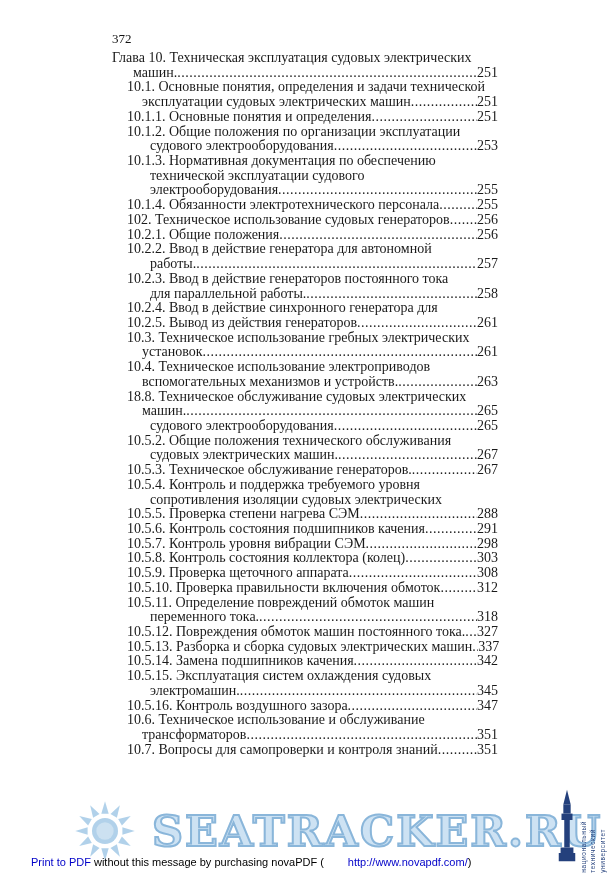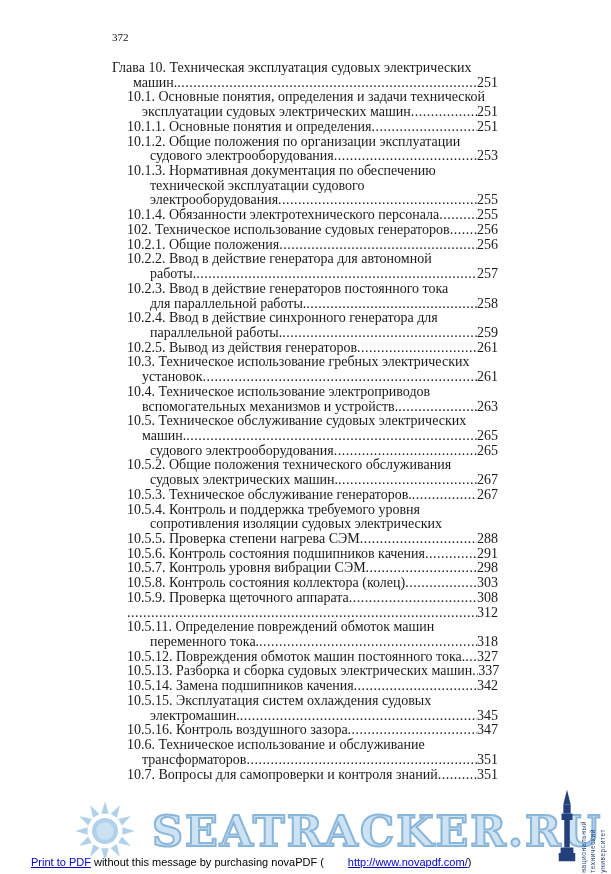--- a/index.html
+++ b/index.html
@@ -2,21 +2,21 @@
 <html><head>
 <meta charset="utf-8">
 <style>
   html,body { margin:0; padding:0; }
   body {
     width:611px; height:874px; position:relative; overflow:hidden;
     background:#ffffff; color:#1a1a1a;
     font-family:"Liberation Serif", serif;
   }
   .content { position:absolute; left:112px; top:31px; width:386px; }
-  .pageno { font-size:11px; margin-bottom:18px; color:#111; }
+  .pageno { font-size:13px; margin-bottom:4px; color:#111; }
   .toc { font-size:14px; line-height:14.72px; }
   .toc-line { display:flex; align-items:baseline; }
   .toc-text { white-space:pre; }
   .leader { flex:1 1 auto; overflow:hidden; white-space:nowrap; min-width:6px; letter-spacing:0.5px; color:#222; }
   .leader::before { content:"................................................................................................................................................"; }
   .toc-page { white-space:nowrap; }
 
   .ind0 { padding-left:0; }
   .ind1 { padding-left:15px; }
   .ind2 { padding-left:21px; }
@@ -38,21 +38,21 @@
     writing-mode:vertical-rl; transform:rotate(180deg);
     font-family:"Liberation Sans", sans-serif;
     font-size:6.5px; line-height:7.5px; letter-spacing:0.6px;
     color:#24407c; white-space:nowrap;
   }
 
   .footer {
     position:absolute; left:7px; top:856px;
     font-family:"Liberation Sans", sans-serif; font-size:11px; color:#000;
   }
-  .footer a { color:#0000c8; text-decoration:underline; cursor:pointer;padding-left:24px; }
+  .footer a { color:#0000c8; cursor:pointer;padding-left:24px; }
 </style>
 </head>
 <body>
 
 <div class="content">
   <div class="pageno">372</div>
   <div class="toc">
       <div class="toc-line ind0">
     <span class="toc-text">Глава 10. Техническая эксплуатация судовых электрических</span>
 
@@ -128,25 +128,20 @@
   </div>
       <div class="toc-line ind4">
     <span class="toc-text">для параллельной работы.</span>
     <span class="leader"></span>
     <span class="toc-page">258</span>
   </div>
       <div class="toc-line ind1">
     <span class="toc-text">10.2.4. Ввод в действие синхронного генератора для</span>
 
   </div>
-      <div class="toc-line ind4">
-    <span class="toc-text">параллельной работы.</span>
-    <span class="leader"></span>
-    <span class="toc-page">259</span>
-  </div>
       <div class="toc-line ind1">
     <span class="toc-text">10.2.5. Вывод из действия генераторов</span>
     <span class="leader"></span>
     <span class="toc-page">261</span>
   </div>
       <div class="toc-line ind1">
     <span class="toc-text">10.3. Техническое использование гребных электрических</span>
 
   </div>
       <div class="toc-line ind3">
@@ -157,21 +152,21 @@
       <div class="toc-line ind1">
     <span class="toc-text">10.4. Техническое использование электроприводов</span>
 
   </div>
       <div class="toc-line ind3">
     <span class="toc-text">вспомогательных механизмов и устройств.</span>
     <span class="leader"></span>
     <span class="toc-page">263</span>
   </div>
       <div class="toc-line ind1">
-    <span class="toc-text">10.5. Техническое обслуживание судовых электрических</span>
+    <span class="toc-text">18.8. Техническое обслуживание судовых электрических</span>
 
   </div>
       <div class="toc-line ind3">
     <span class="toc-text">машин.</span>
     <span class="leader"></span>
     <span class="toc-page">265</span>
   </div>
       <div class="toc-line ind4">
     <span class="toc-text">судового электрооборудования</span>
     <span class="leader"></span>
@@ -218,20 +213,21 @@
     <span class="toc-text">10.5.8. Контроль состояния коллектора (колец)</span>
     <span class="leader"></span>
     <span class="toc-page">303</span>
   </div>
       <div class="toc-line ind1">
     <span class="toc-text">10.5.9. Проверка щеточного аппарата</span>
     <span class="leader"></span>
     <span class="toc-page">308</span>
   </div>
       <div class="toc-line ind1">
+    <span class="toc-text">10.5.10. Проверка правильности включения обмоток</span>
     <span class="leader"></span>
     <span class="toc-page">312</span>
   </div>
       <div class="toc-line ind1">
     <span class="toc-text">10.5.11. Определение повреждений обмоток машин</span>
 
   </div>
       <div class="toc-line ind4">
     <span class="toc-text">переменного тока.</span>
     <span class="leader"></span>

